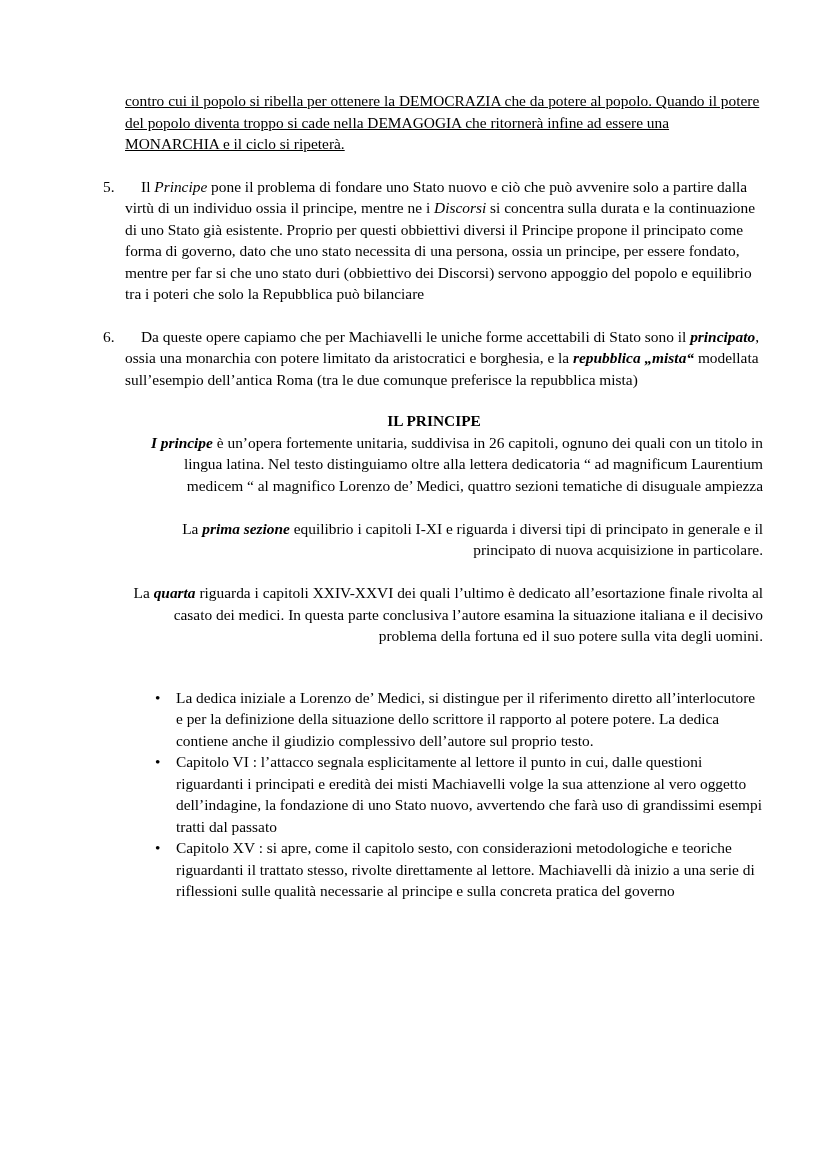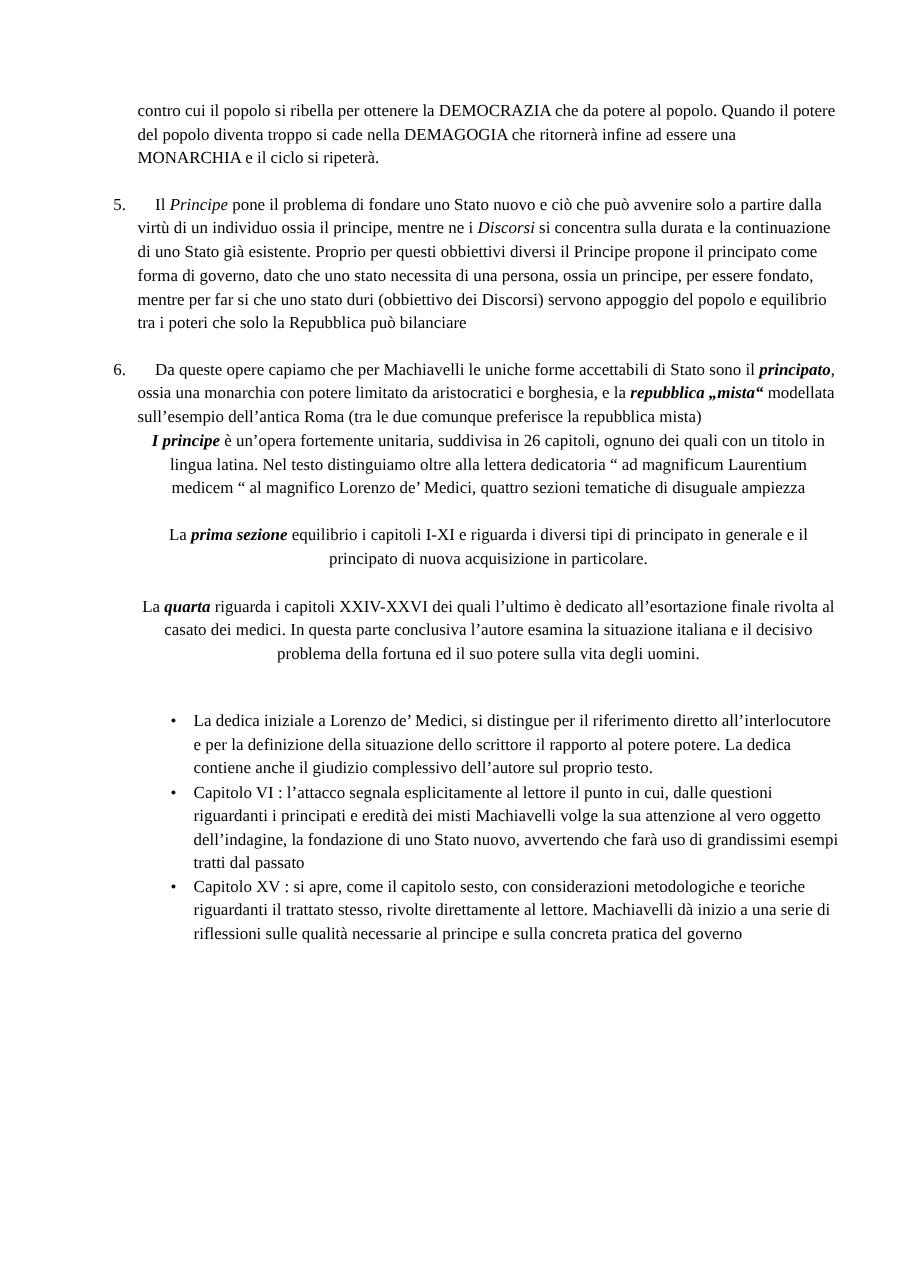--- a/index.html
+++ b/index.html
@@ -28,20 +28,21 @@
     margin: 0;
     padding: 0;
   }
 
   
   .cont-para {
     margin-left: 22px;
     font-size: 15.4px;
     line-height: 21.5px;
     text-align: left;
+    text-decoration: underline;
   }
 
   
   .num-list {
     margin: 0;
     padding: 0;
     list-style: none;
   }
   .num-item {
     position: relative;
@@ -80,21 +81,21 @@
     font-weight: bold;
     font-size: 15.4px;
     line-height: 21.5px;
   }
 
   
   .body-para {
     margin-left: 22px;
     font-size: 15.4px;
     line-height: 21.5px;
-    text-align: center;
+    text-align: right;
   }
   .spaced {
     margin-top: 21.5px;
   }
 
   
   .bullet-list {
     margin: 0;
     padding: 0;
     list-style: none;
@@ -124,20 +125,21 @@
 <div class="page">
   <div class="content">
 
     <div class="cont-para">contro cui il popolo si ribella per ottenere la DEMOCRAZIA che da potere al popolo. Quando il potere del popolo diventa troppo si cade nella DEMAGOGIA che ritornerà infine ad essere una MONARCHIA e il ciclo si ripeterà.</div>
 
     <ol class="num-list" id="numbered-list">
         <li class="num-item"><span class="num-marker">5.</span><span class="first-indent"></span><span><span>Il </span><span class="i">Principe</span><span> pone il problema di fondare uno Stato nuovo e ciò che può avvenire solo a partire dalla virtù di un individuo ossia il principe, mentre ne i </span><span class="i">Discorsi</span><span> si concentra sulla durata e la continuazione di uno Stato già esistente. Proprio per questi obbiettivi diversi il Principe propone il principato come forma di governo, dato che uno stato necessita di una persona, ossia un principe, per essere fondato, mentre per far si che uno stato duri (obbiettivo dei Discorsi) servono appoggio del popolo e equilibrio tra i poteri che solo la Repubblica può bilanciare</span></span></li>
         <li class="num-item"><span class="num-marker">6.</span><span class="first-indent"></span><span><span>Da queste opere capiamo che per Machiavelli le uniche forme accettabili di Stato sono il </span><span class="b">principato</span><span>, ossia una monarchia con potere limitato da aristocratici e borghesia, e la </span><span class="b">repubblica „mista“</span><span> modellata sull’esempio dell’antica Roma (tra le due comunque preferisce la repubblica mista)</span></span></li>
       </ol>
 
+    <div class="work-title">IL PRINCIPE</div>
 
 
     <div id="body-paragraphs">
         <div class="body-para"><span class="b">I principe</span><span> è un’opera fortemente unitaria, suddivisa in 26 capitoli, ognuno dei quali con un titolo in lingua latina. Nel testo distinguiamo oltre alla lettera dedicatoria “ ad magnificum Laurentium medicem “ al magnifico Lorenzo de’ Medici, quattro sezioni tematiche di disuguale ampiezza</span></div>
         <div class="body-para spaced"><span>La </span><span class="b">prima sezione</span><span> equilibrio i capitoli I-XI e riguarda i diversi tipi di principato in generale e il principato di nuova acquisizione in particolare.</span></div>
         <div class="body-para spaced"><span>La </span><span class="b">quarta</span><span> riguarda i capitoli XXIV-XXVI dei quali l’ultimo è dedicato all’esortazione finale rivolta al casato dei medici. In questa parte conclusiva l’autore esamina la situazione italiana e il decisivo problema della fortuna ed il suo potere sulla vita degli uomini.</span></div>
       </div>
 
     <ul class="bullet-list" id="bullet-list">
         <li class="bullet-item"><span class="bullet-dot">•</span><span>La dedica iniziale a Lorenzo de’ Medici, si distingue per il riferimento diretto all’interlocutore e per la definizione della situazione dello scrittore il rapporto al potere potere. La dedica contiene anche il giudizio complessivo dell’autore sul proprio testo.</span></li>

